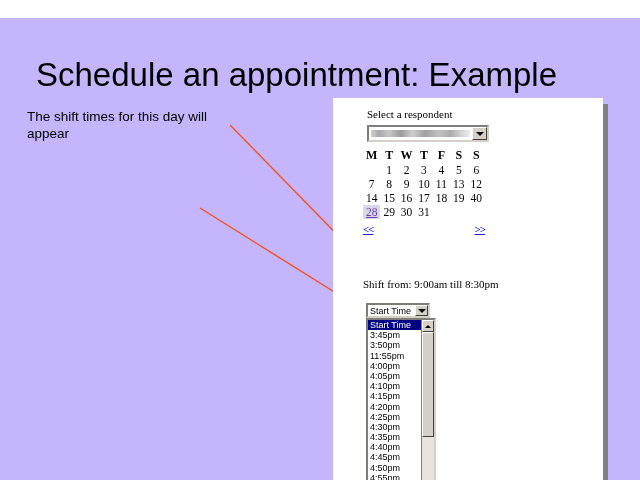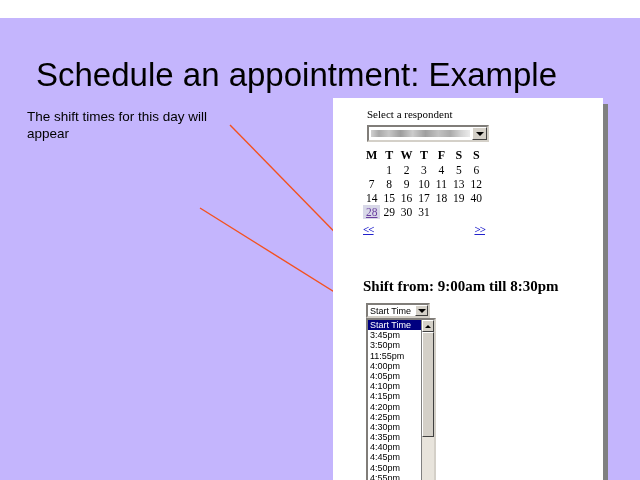--- a/index.html
+++ b/index.html
@@ -196,23 +196,22 @@
   #cal-nav a {
     color: #2222cc;
     text-decoration: underline;
     font-weight: bold;
     letter-spacing: -1px;
   }
 
   #shift-text {
     left: 30px;
     top: 180px;
-    font-size: 15px;
+    font-size: 11px;
     white-space: nowrap;
-    font-weight: bold;
   }
 
   
   #starttime-combo {
     position: absolute;
     left: 33px;
     top: 205px;
     width: 64px;
     height: 15px;
     border: 2px inset #d4d0c8;

